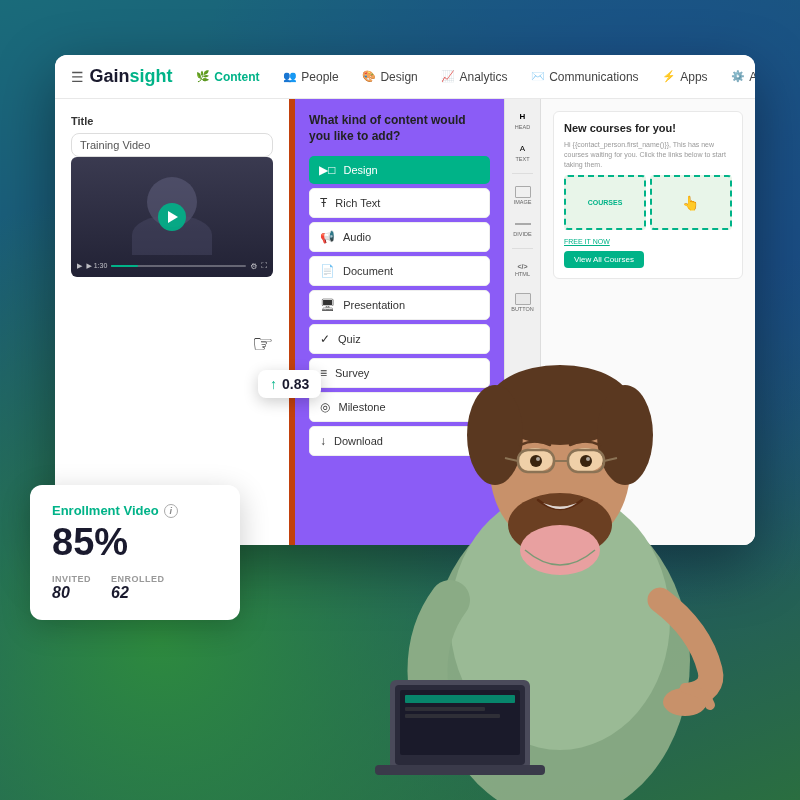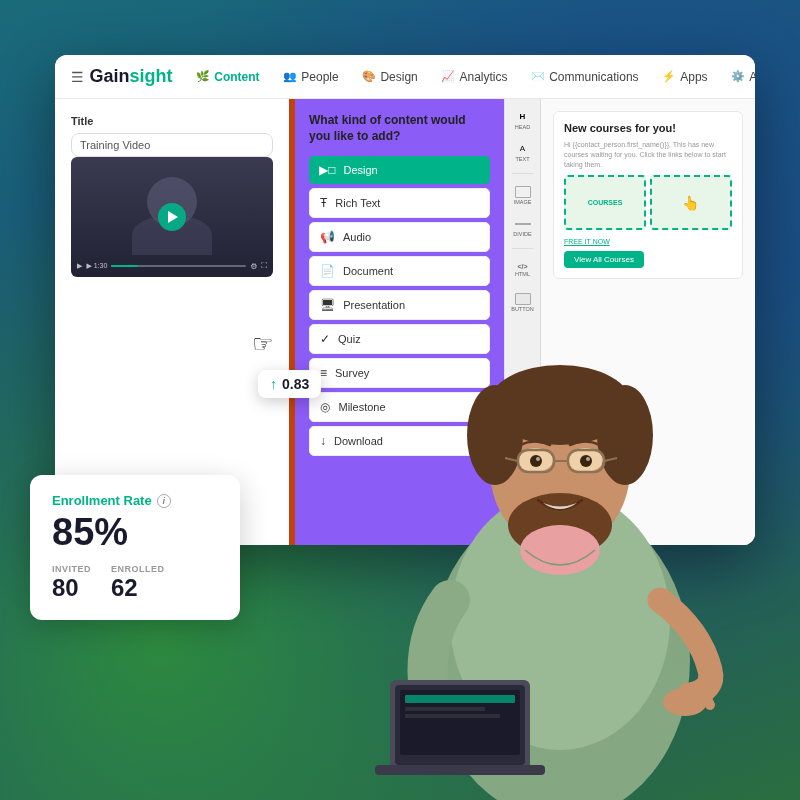--- a/index.html
+++ b/index.html
@@ -402,23 +402,24 @@
 
     .stat-label {
       font-size: 9px;
       font-weight: 700;
       color: #999;
       text-transform: uppercase;
       letter-spacing: 0.5px;
     }
 
     .stat-value {
-      font-size: 24px;
+      font-size: 16px;
       font-weight: 700;
       color: #1a1a2e;
+      font-style: italic;
     }
 
     
     .metric-badge {
       position: absolute;
       top: 370px;
       left: 258px;
       background: white;
       border-radius: 8px;
       padding: 6px 12px;
@@ -661,21 +662,21 @@
           </div>
         </div>
       </div>
     </div>
 
   </div>
 </div>
 
 <div class="enrollment-card">
   <div class="enrollment-title">
-    <span>Enrollment Rate</span>
+    <span>Enrollment Video</span>
     <span class="info-icon">i</span>
   </div>
   <div class="enrollment-rate">85%</div>
   <div class="enrollment-stats">
     <div class="stat-item">
       <span class="stat-label">INVITED</span>
       <span class="stat-value">80</span>
     </div>
     <div class="stat-item">
       <span class="stat-label">ENROLLED</span>

